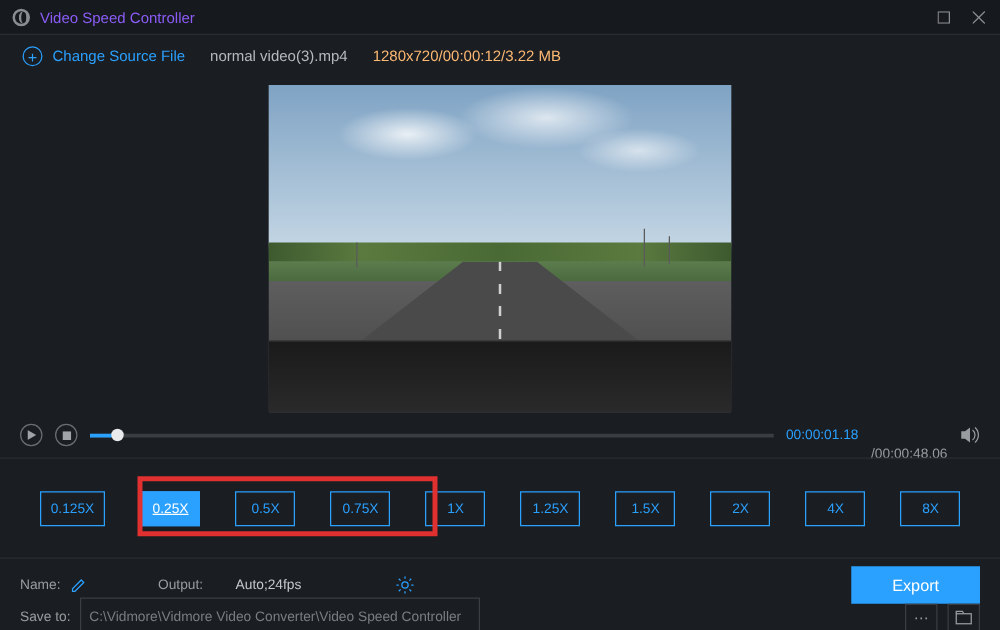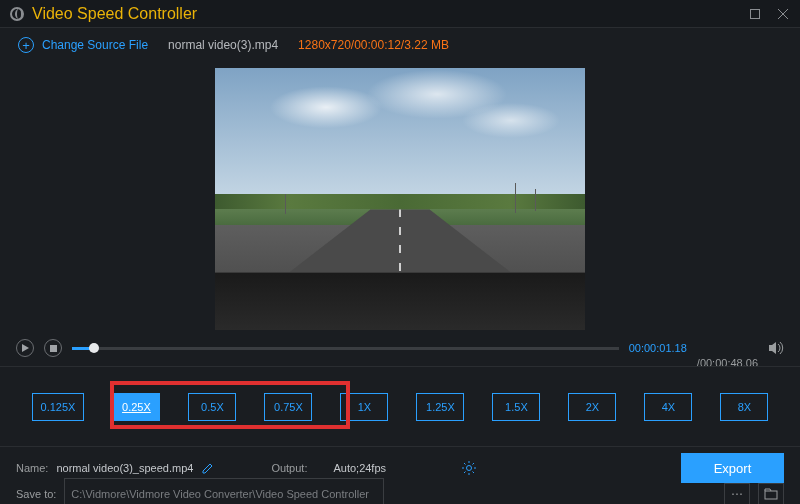--- a/index.html
+++ b/index.html
@@ -1,27 +1,27 @@
 <!DOCTYPE html>
 <html><head>
 <meta charset="utf-8">
 <style>
   * { box-sizing: border-box; margin: 0; padding: 0; font-family: "Segoe UI", Arial, sans-serif; }
   body { background:#1a1d21; color:#c5c8cc; width:800px; height:504px; overflow:hidden; font-size:12px; }
   .titlebar { height:28px; display:flex; align-items:center; padding:0 10px; background:#16191d; border-bottom:1px solid #2a2d31; }
   .logo { width:14px; height:14px; border:2px solid #8a8d91; border-radius:50%; margin-right:8px; position:relative; }
   .logo:after { content:""; position:absolute; left:3px; top:0; width:4px; height:10px; border:2px solid #8a8d91; border-top:none; border-bottom:none; border-radius:50%; }
-  .title { flex:1; color:#eab308; font-size:16px; }
+  .title { flex:1; color:#8b5cf6; font-size:12px; }
   .winctl { display:flex; gap:14px; }
   .winbtn { width:14px; height:14px; color:#8a8d91; cursor:pointer; display:flex; align-items:center; justify-content:center; }
   .toolbar { height:34px; display:flex; align-items:center; padding:0 18px; gap:20px; font-size:12px; }
   .change-src { display:flex; align-items:center; gap:8px; color:#2aa0ff; cursor:pointer; }
   .plus-circ { width:16px; height:16px; border:1.5px solid #2aa0ff; border-radius:50%; display:flex; align-items:center; justify-content:center; font-size:13px; line-height:1; }
   .srcfile { color:#b6b9bd; }
-  .meta { color:#f97316; }
+  .meta { color:#fdba74; }
   .preview-wrap { height:270px; display:flex; align-items:center; justify-content:center; padding:4px 0 0 0; }
   .preview { width:370px; height:262px; background:linear-gradient(to bottom,#9bb8d0 0%,#b7cde0 35%,#dce6ed 48%,#6b8a5a 49%,#4a6b3f 60%,#5e5e5e 60%,#3f3f3f 100%); position:relative; overflow:hidden; }
   .sky { position:absolute; inset:0 0 50% 0; background:
     radial-gradient(ellipse 80px 30px at 30% 30%,rgba(255,255,255,.8),transparent 70%),
     radial-gradient(ellipse 100px 35px at 60% 20%,rgba(255,255,255,.7),transparent 70%),
     radial-gradient(ellipse 70px 25px at 80% 40%,rgba(255,255,255,.6),transparent 70%),
     linear-gradient(to bottom,#7fa3c4,#c4d6e4); }
   .ground { position:absolute; top:48%; left:0; right:0; height:6%; background:linear-gradient(to right,#3d5a2f,#5a7a3f 20%,#4a6a35 50%,#5a7a3f 80%,#3d5a2f); }
   .road { position:absolute; top:54%; left:0; right:0; bottom:0; background:#4a4a4a; clip-path:polygon(42% 0,58% 0,100% 100%,0 100%); }
   .road:before { content:""; position:absolute; left:50%; top:0; width:2px; height:100%; background:repeating-linear-gradient(to bottom,#d0d0d0 0 8px,transparent 8px 18px); transform:translateX(-50%); }
@@ -130,21 +130,20 @@
       <div class="spd">1.5X</div>
       <div class="spd">2X</div>
       <div class="spd">4X</div>
       <div class="spd">8X</div>
     </div>
 </div>
 
 <div class="bottom">
   <div class="row">
     <span class="lbl">Name:</span>
-    <span class="val">normal video(3)_speed.mp4</span>
     <span class="edit-ic">
       <svg width="12" height="12" viewBox="0 0 12 12">
           <path d="M1 11 L1 9 L8 2 L10 4 L3 11 Z" fill="none" stroke="currentColor"></path>
         </svg>
     </span>
     <span style="width:40px"></span>
     <span class="lbl">Output:</span>
     <span style="width:10px"></span>
     <span class="val">Auto;24fps</span>
     <span style="width:60px"></span>

